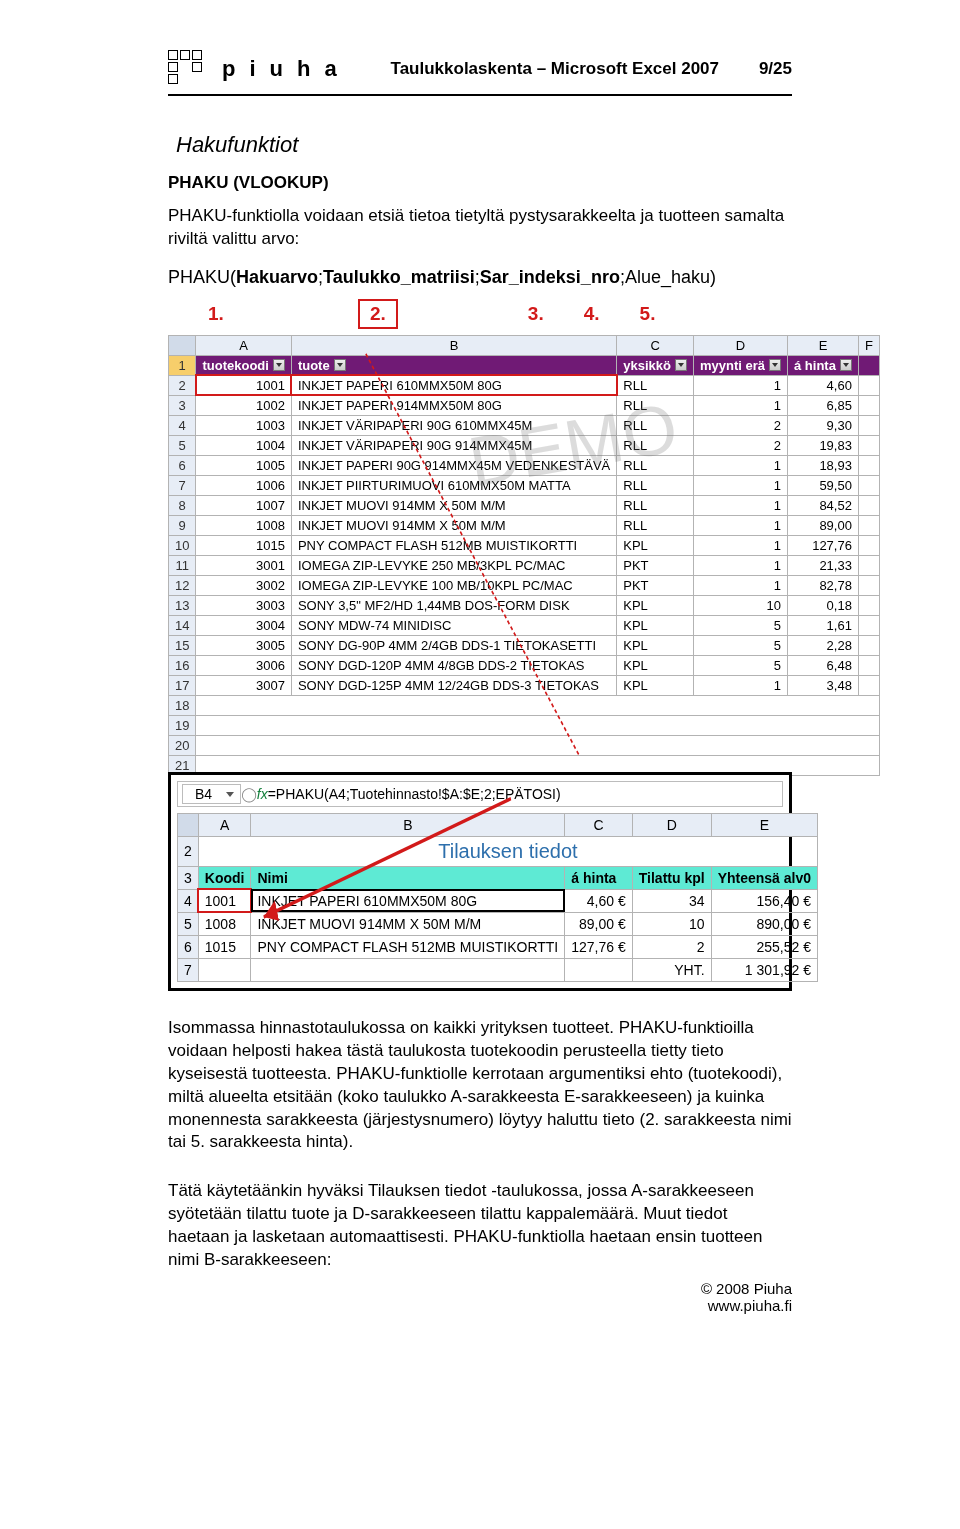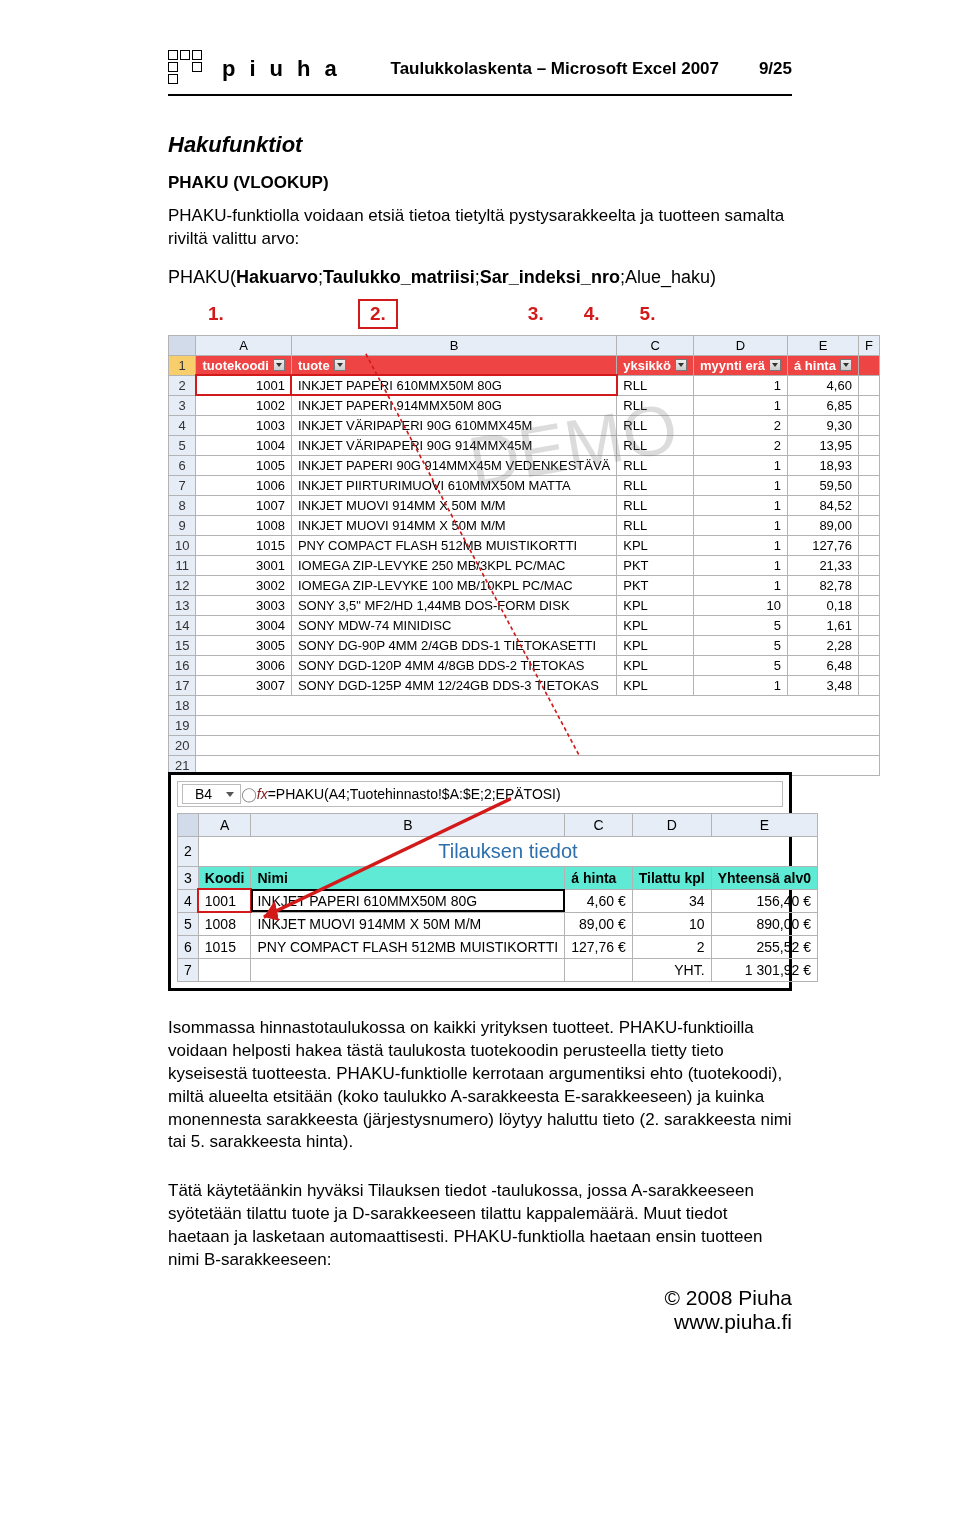--- a/index.html
+++ b/index.html
@@ -5,62 +5,62 @@
   html,body{margin:0;padding:0;font-family:Arial,Helvetica,sans-serif;color:#000;background:#fff;}
   .page{width:764px;margin:0 auto;padding:50px 70px 40px 70px;box-sizing:border-box;}
   .header-row{display:flex;align-items:center;justify-content:space-between;margin-bottom:6px;}
   .logo-block{display:flex;align-items:center;gap:10px;}
   .logo-glyph{width:44px;height:38px;position:relative;}
   .logo-glyph .sq{position:absolute;width:8px;height:8px;border:1px solid #000;}
   .logo-text{font-family:Arial,sans-serif;font-weight:bold;letter-spacing:14px;font-size:22px;}
   .header-title{font-size:17px;font-weight:bold;}
   .page-num{font-size:17px;font-weight:bold;}
   .rule{border:0;border-top:2px solid #000;margin:4px 0 36px 0;}
-  h2{font-style:italic;font-size:22px;font-weight:bold;margin:0 0 14px 0;}
+  h2{font-style:italic;font-size:22px;font-weight:normal;margin:0 0 14px 8px;}
   .body-text{font-size:17px;line-height:1.35;}
   .sub-title{font-weight:bold;margin-bottom:10px;}
   .formula-line{font-family:Arial,sans-serif;font-size:18px;margin:14px 0 10px 0;}
   .formula-line .b1{font-weight:bold;}
   .nums{display:flex;gap:0;align-items:center;font-size:19px;font-weight:bold;color:#d21a1a;margin:8px 0 2px 40px;}
   .nums span{display:inline-block;}
   .num-box{border:2px solid #d21a1a;padding:0 10px;}
 
   
   .sheet{border-collapse:collapse;font-size:13px;width:100%;}
   .sheet td,.sheet th{border:1px solid #b3b3b3;padding:2px 6px;white-space:nowrap;text-align:left;}
   .sheet .rownum{background:#e7edf6;text-align:center;width:30px;color:#333;}
   .sheet .rownum.sel{background:#f7ce6b;}
   .sheet .colhead{background:#e7edf6;text-align:center;font-weight:normal;}
   .sheet .corner{background:#d1dbe9;}
-  .sheet .hdr{background:#ef4444;color:#fff;font-weight:bold;}
+  .sheet .hdr{background:#701a75;color:#fff;font-weight:bold;}
   .sheet .r{text-align:right;}
   .wm{color:#777;opacity:.25;}
 
   .red-box{outline:2px solid #d21a1a;outline-offset:-1px;}
 
   
   .inset{border:3px solid #000;margin-top:-4px;padding:6px 6px 6px 6px;background:#fff;}
   .fbar{display:flex;align-items:center;font-size:14px;margin-bottom:6px;padding:2px 4px;border:1px solid #bcbcbc;}
   .fbar .name-box{font-weight:normal;border:1px solid #bcbcbc;padding:1px 28px 1px 12px;position:relative;}
   .fbar .name-box:after{content:"";position:absolute;right:6px;top:7px;border-left:4px solid transparent;border-right:4px solid transparent;border-top:5px solid #555;}
-  .fbar .fx{font-style:italic;color:#7f1d1d;}
+  .fbar .fx{font-style:italic;color:#15803d;}
   .sheet2{border-collapse:collapse;font-size:14px;width:100%;}
   .sheet2 td,.sheet2 th{border:1px solid #b3b3b3;padding:3px 6px;white-space:nowrap;}
   .sheet2 .rownum{background:#e7edf6;text-align:center;width:24px;}
   .sheet2 .colhead{background:#e7edf6;text-align:center;}
   .sheet2 .corner{background:#d1dbe9;}
   .sheet2 .title{color:#2d6fac;font-size:20px;text-align:center;}
   .sheet2 .hdr2{background:#5eead4;font-weight:bold;}
   .sheet2 .num{text-align:right;}
   .sheet2 .sel{outline:2px solid #000;outline-offset:-2px;}
   .sheet2 .tot{font-weight:normal;}
   .arrow-cell{outline:2px solid #d21a1a;outline-offset:-1px;}
 
   .para{margin:26px 0 0 0;font-size:17px;line-height:1.35;}
-  .footer{text-align:right;font-size:21px;margin-top:14px;}
+  .footer{text-align:right;font-size:15px;margin-top:8px;}
   .footer .copy{color:#000;}
 
   
   .drop{display:inline-block;width:10px;height:10px;border:1px solid #777;background:linear-gradient(#eee,#ccc);margin-left:4px;position:relative;top:1px;}
   .drop:after{content:"";position:absolute;left:2px;top:3px;border-left:3px solid transparent;border-right:3px solid transparent;border-top:4px solid #333;}
 </style>
 </head>
 <body>
 
 <div class="page">
@@ -150,21 +150,21 @@
             <td class="r">2</td>
             <td class="r">9,30</td>
             <td></td>
           </tr>
           <tr>
             <td class="rownum">5</td>
             <td class="r">1004</td>
             <td class="">INKJET VÄRIPAPERI 90G 914MMX45M</td>
             <td class="">RLL</td>
             <td class="r">2</td>
-            <td class="r">13,95</td>
+            <td class="r">19,83</td>
             <td></td>
           </tr>
           <tr>
             <td class="rownum">6</td>
             <td class="r">1005</td>
             <td class="">INKJET PAPERI 90G 914MMX45M VEDENKESTÄVÄ</td>
             <td class="">RLL</td>
             <td class="r">1</td>
             <td class="r">18,93</td>
             <td></td>

